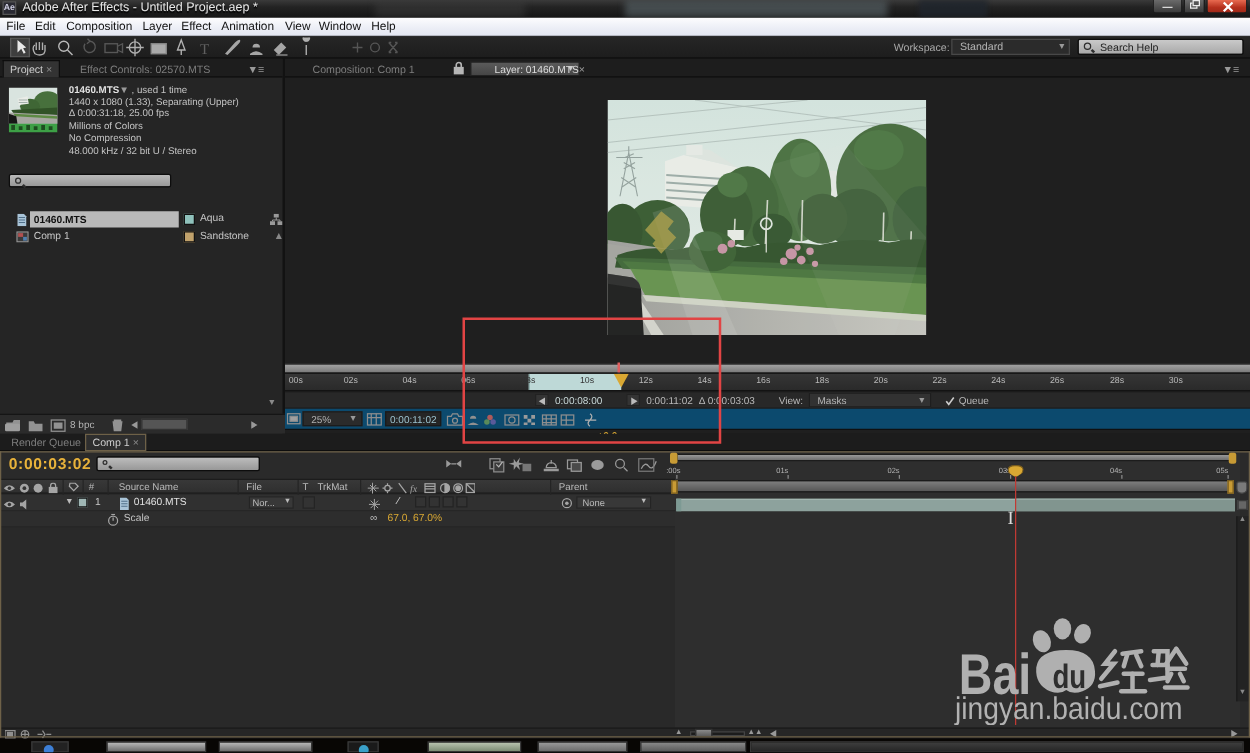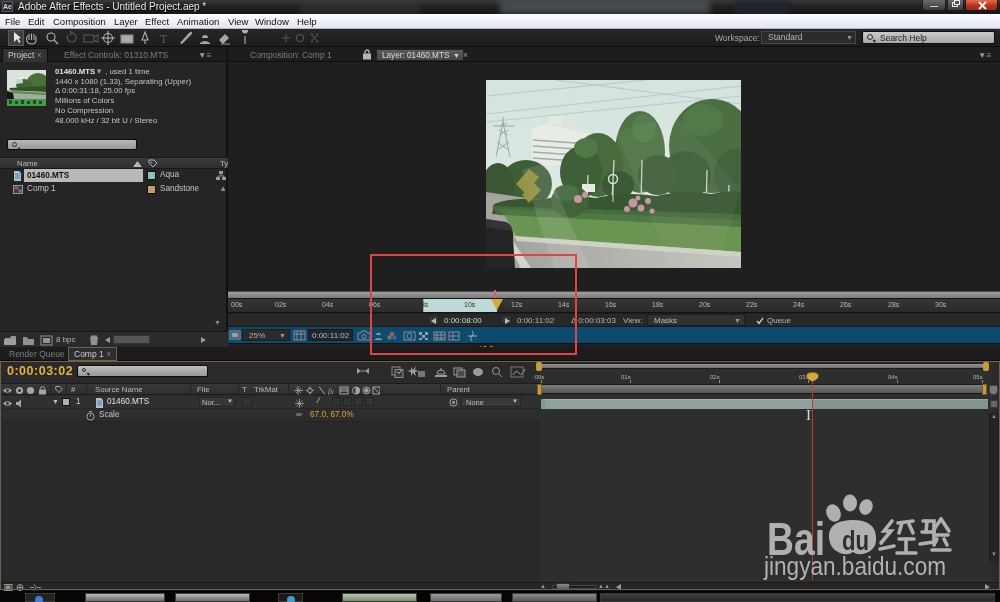--- a/index.html
+++ b/index.html
@@ -24,21 +24,21 @@
 
 #toolbar{left:0;top:29px;width:1000px;height:18px;background:linear-gradient(#262626,#1d1d1d);border-bottom:1px solid #0c0c0c;}
 #wslabel{position:absolute;left:715px;top:4px;font-size:8.5px;color:#a9a9a9;}
 #wsbox{position:absolute;left:761px;top:2px;width:95px;height:13px;background:#2b2b2b;border:1px solid #484848;color:#b5b5b5;font-size:8.5px;line-height:11px;padding-left:6px;}
 #wsbox .arr{position:absolute;right:2px;top:0px;color:#999;font-size:7px;}
 #searchbox{position:absolute;left:862px;top:2px;width:133px;height:13px;background:linear-gradient(#c9c9c9,#a9a9a9);border:1px solid #0e0e0e;border-radius:2px;color:#222;font-size:8.5px;line-height:12px;padding-left:17px;}
 #searchbox .mag{position:absolute;left:4px;top:2px;width:6px;height:6px;border:1.5px solid #2e2e2e;border-radius:50%;}#searchbox .mag:after{content:"";position:absolute;left:5px;top:5px;width:3px;height:1.5px;background:#2e2e2e;transform:rotate(45deg);}
 
 #leftpanel{left:0;top:47px;width:228px;height:300px;background:#252525;border-right:2px solid #121212;}
 #viewer{left:228px;top:47px;width:772px;height:300px;background:#1f1f1f;}
-.tabrow{position:absolute;left:0;top:0;width:100%;height:15px;background:#1d1d1d;border-bottom:1px solid #0e0e0e;}
+.tabrow{position:absolute;left:0;top:0;width:100%;height:15px;background:#1d1d1d;border-bottom:1px solid #0e0e0e;text-align:right;}
 .tab-active{position:absolute;top:1px;height:14px;background:#333;border:1px solid #0d0d0d;border-bottom:none;color:#cfcfcf;font-size:8.5px;line-height:13px;padding:0 5px;}
 .tab-dim{position:absolute;top:3px;color:#7e7e7e;font-size:8.5px;}
 
 #thumb{left:7px;top:23px;width:39px;height:38px;}
 #clipinfo{left:55px;top:20px;font-size:7.8px;line-height:9.7px;color:#c3c3c3;white-space:nowrap;}
 #psearch{left:7px;top:92px;width:130px;height:11px;background:linear-gradient(#b9b9b9,#989898);border:1px solid #0d0d0d;border-radius:2px;}
 #phead{left:0;top:110px;width:228px;height:12px;background:linear-gradient(#3c3c3c,#2e2e2e);border-top:1px solid #191919;border-bottom:1px solid #191919;color:#b9b9b9;font-size:7.8px;}
 .prow{position:absolute;left:0;width:228px;height:14px;font-size:8.2px;color:#c5c5c5;}
 #pr1{top:122px;} #pr2{top:136px;}
 .namecell{position:absolute;left:24px;top:0px;width:119px;height:13px;}
@@ -146,21 +146,21 @@
       </g>
     </svg>
     <div id="wslabel">Workspace:</div>
     <div id="wsbox">Standard<span class="arr">▼</span></div>
     <div id="searchbox"><span class="mag"></span>Search Help</div>
   </div>
 
   <div id="leftpanel" class="abs">
     <div class="tabrow">
       <div class="tab-active" style="left:2px;">Project <span style="color:#888;">×</span></div>
-      <div class="tab-dim" style="left:64px;">Effect Controls: 01310.MTS</div>
+      <div class="tab-dim" style="left:64px;">Effect Controls: 02570.MTS</div>
       <div class="tab-dim" style="left:198px;color:#999;">▼≡</div>
     </div>
     <svg id="thumb" class="abs" viewBox="0 0 39 38">
       <rect width="39" height="29" fill="#d9e4df"></rect>
       <ellipse cx="31" cy="12" rx="11" ry="9" fill="#47703c"></ellipse>
       <ellipse cx="17" cy="15" rx="8" ry="6" fill="#3f6635"></ellipse>
       <polygon points="7,9 15,7 16,13 8,14" fill="#e9ece7"></polygon>
       <path d="M8,10 h7 M8,12 h7" stroke="#9aa8a3" stroke-width="0.7"></path>
       <polygon points="2,18 39,16 39,22 4,21" fill="#315227"></polygon>
       <polygon points="0,20 39,22 39,29 0,29" fill="#a8a8a3"></polygon>
@@ -182,31 +182,20 @@
       1440 x 1080 (1.33), Separating (Upper)<br>
       Δ 0:00:31:18, 25.00 fps<br>
       Millions of Colors<br>
       No Compression<br>
       48.000 kHz / 32 bit U / Stereo
     </div>
     <div id="psearch" class="abs">
         <span style="position:absolute;left:4px;top:2px;width:5px;height:5px;border:1.5px solid #2e2e2e;border-radius:50%;"></span>
         <span style="position:absolute;left:10px;top:8px;width:3px;height:1.5px;background:#2e2e2e;transform:rotate(45deg);"></span>
       </div>
-    <div id="phead" class="abs">
-      <span style="position:absolute;left:17px;top:1px;">Name</span>
-      <svg class="abs" style="left:133px;top:3px;" width="9" height="6" viewBox="0 0 9 6">
-          <path d="M0,6 L4.5,0 L9,6 Z" fill="#b5b5b5"></path>
-        </svg>
-      <svg class="abs" style="left:148px;top:1px;" width="10" height="10" viewBox="0 0 10 10">
-          <path d="M1,1 h5 l3,3 -4,4 -4,-4 z" fill="none" stroke="#b5b5b5"></path>
-          <circle cx="3.5" cy="3.5" r="0.8" fill="#b5b5b5"></circle>
-        </svg>
-      <span style="position:absolute;left:220px;top:1px;">Ty</span>
-    </div>
     <div class="prow" id="pr1">
       <svg class="abs" style="left:13px;top:2px;" width="9" height="10" viewBox="0 0 9 10">
           <path d="M1,0 h5 l2,2 v8 h-7 z" fill="#a9c4d8"></path>
           <path d="M2,3 h5 M2,5 h5 M2,7 h5" stroke="#51708a" stroke-width="0.8"></path>
         </svg>
       <div class="namecell" style="background:#b9b9b9;color:#111;font-weight:bold;font-size:8.2px;line-height:13px;padding-left:3px;">01460.MTS</div>
       <div class="chip" style="background:#8fc1bb;"></div>
       <span style="position:absolute;left:160px;top:1px;">Aqua</span>
       <svg class="abs" style="left:216px;top:2px;" width="10" height="10" viewBox="0 0 10 10">
           <g fill="#999">
@@ -383,21 +372,21 @@
     </div>
     <div id="vctrl1" class="abs">
       <span style="position:absolute;left:200px;top:1px;width:11px;height:10px;background:#343434;border:1px solid #222;">
           <span class="triL" style="position:absolute;left:2px;top:2px;border-right-color:#bbb;"></span>
         </span>
       <span style="position:absolute;left:216px;top:2px;color:#c9d8d8;">0:00:08:00</span>
       <span style="position:absolute;left:273px;top:1px;width:11px;height:10px;background:#343434;border:1px solid #222;">
           <span class="triR" style="position:absolute;left:3px;top:2px;border-left-color:#bbb;"></span>
         </span>
       <span style="position:absolute;left:289px;top:2px;">0:00:11:02</span>
-      <span style="position:absolute;left:343px;top:2px;">Δ 0:00:03:03</span>
+      <span style="position:absolute;left:331px;top:2px;">Δ 0:00:03:03</span>
       <span style="position:absolute;left:395px;top:2px;">View:</span>
       <div style="position:absolute;left:419px;top:0px;width:98px;height:12px;background:#323232;border:1px solid #1e1e1e;padding:1px 0 0 6px;">Masks<span style="position:absolute;right:3px;top:2px;font-size:7px;color:#999;">▼</span></div>
       <svg class="abs" style="left:528px;top:3px;" width="8" height="8" viewBox="0 0 8 8">
           <path d="M1,4 L3,6.5 L7,1" stroke="#ccc" stroke-width="1.3" fill="none"></path>
         </svg>
         <span style="position:absolute;left:539px;top:2px;">Queue</span>
     </div>
     <div id="vctrl2" class="abs">
       <svg class="abs" style="left:1px;top:2px;" width="250" height="13" viewBox="0 0 250 13">
         <g fill="none" stroke="#8e8e8e">

